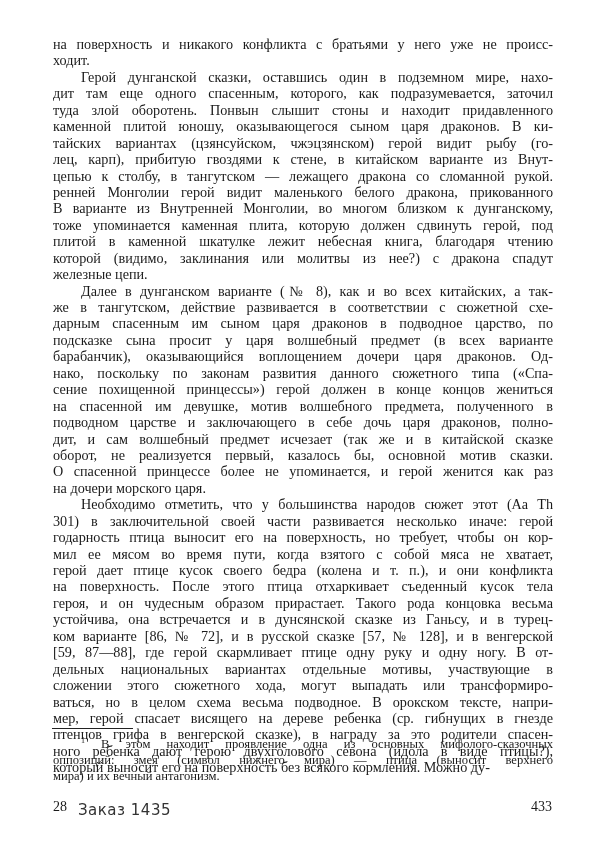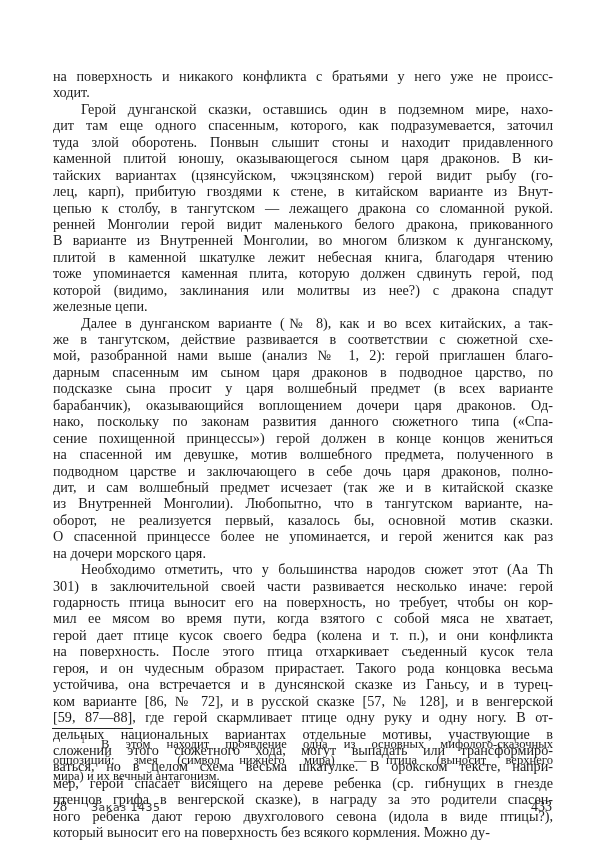--- a/index.html
+++ b/index.html
@@ -13,21 +13,20 @@
       position: relative;
       overflow: hidden;
       font-family: "Liberation Serif", "DejaVu Serif", serif;
       color: #1a1a1a;
     }
     .page {
       position: absolute;
       left: 53px;
       top: 36px;
       width: 500px;
-      margin-top: 32px;
     }
     .body-text {
       font-size: 14.2px;
       line-height: 16.45px;
     }
     .line {
       display: block;
       white-space: nowrap;
       text-align: justify;
       text-align-last: justify;
@@ -73,24 +72,24 @@
       height: 18px;
       font-size: 14px;
     }
     .footer .sig-num {
       position: absolute;
       left: 0;
       top: 0;
     }
     .footer .sig-text {
       position: absolute;
-      left: 38px;
+      left: 25px;
       top: 0;
       font-family: "DejaVu Sans", sans-serif;
-      font-size: 11px;
+      font-size: 15px;
       letter-spacing: 0.5px;
       color: #333;
       top: 2px;
     }
     .footer .page-num {
       position: absolute;
       right: 0;
       top: 0;
     }
   </style>
@@ -105,56 +104,54 @@
     <div>
       <span class="line indent">Герой дунганской сказки, оставшись один в подземном мире, нахо-</span>
       <span class="line">дит там еще одного спасенным, которого, как подразумевается, заточил</span>
       <span class="line">туда злой оборотень. Понвын слышит стоны и находит придавленного</span>
       <span class="line">каменной плитой юношу, оказывающегося сыном царя драконов. В ки-</span>
       <span class="line">тайских вариантах (цзянсуйском, чжэцзянском) герой видит рыбу (го-</span>
       <span class="line">лец, карп), прибитую гвоздями к стене, в китайском варианте из Внут-</span>
       <span class="line">цепью к столбу, в тангутском — лежащего дракона со сломанной рукой.</span>
       <span class="line">ренней Монголии герой видит маленького белого дракона, прикованного</span>
       <span class="line">В варианте из Внутренней Монголии, во многом близком к дунганскому,</span>
+      <span class="line">тоже упоминается каменная плита, которую должен сдвинуть герой, под</span>
       <span class="line">плитой в каменной шкатулке лежит небесная книга, благодаря чтению</span>
-      <span class="line">тоже упоминается каменная плита, которую должен сдвинуть герой, под</span>
       <span class="line">которой (видимо, заклинания или молитвы из нее?) с дракона спадут</span>
       <span class="line last">железные цепи.</span>
     </div>
     <div>
       <span class="line indent">Далее в дунганском варианте (№ 8), как и во всех китайских, а так-</span>
       <span class="line">же в тангутском, действие развивается в соответствии с сюжетной схе-</span>
-      <span class="line">мой, разобранной нами выше (анализ № 1, 2): герой приглашен благо-</span>
       <span class="line">дарным спасенным им сыном царя драконов в подводное царство, по</span>
       <span class="line">подсказке сына просит у царя волшебный предмет (в всех варианте</span>
       <span class="line">барабанчик), оказывающийся воплощением дочери царя драконов. Од-</span>
       <span class="line">нако, поскольку по законам развития данного сюжетного типа («Спа-</span>
       <span class="line">сение похищенной принцессы») герой должен в конце концов жениться</span>
       <span class="line">на спасенной им девушке, мотив волшебного предмета, полученного в</span>
       <span class="line">подводном царстве и заключающего в себе дочь царя драконов, полно-</span>
       <span class="line">дит, и сам волшебный предмет исчезает (так же и в китайской сказке</span>
-      <span class="line">из Внутренней Монголии). Любопытно, что в тангутском варианте, на-</span>
       <span class="line">оборот, не реализуется первый, казалось бы, основной мотив сказки.</span>
       <span class="line">О спасенной принцессе более не упоминается, и герой женится как раз</span>
       <span class="line last">на дочери морского царя.</span>
     </div>
     <div>
       <span class="line indent">Необходимо отметить, что у большинства народов сюжет этот (Аа Th</span>
       <span class="line">301) в заключительной своей части развивается несколько иначе: герой</span>
       <span class="line">годарность птица выносит его на поверхность, но требует, чтобы он кор-</span>
       <span class="line">мил ее мясом во время пути, когда взятого с собой мяса не хватает,</span>
       <span class="line">герой дает птице кусок своего бедра (колена и т. п.), и они конфликта</span>
       <span class="line">на поверхность. После этого птица отхаркивает съеденный кусок тела</span>
       <span class="line">героя, и он чудесным образом прирастает. Такого рода концовка весьма</span>
       <span class="line">устойчива, она встречается и в дунсянской сказке из Ганьсу, и в турец-</span>
       <span class="line">ком варианте [86, № 72], и в русской сказке [57, № 128], и в венгерской</span>
       <span class="line">[59, 87—88], где герой скармливает птице одну руку и одну ногу. В от-</span>
       <span class="line">дельных национальных вариантах отдельные мотивы, участвующие в</span>
       <span class="line">сложении этого сюжетного хода, могут выпадать или трансформиро-</span>
-      <span class="line">ваться, но в целом схема весьма шкатулке. В орокском тексте, напри-</span>
+      <span class="line">ваться, но в целом схема весьма подводное. В орокском тексте, напри-</span>
       <span class="line">мер, герой спасает висящего на дереве ребенка (ср. гибнущих в гнезде</span>
       <span class="line">птенцов грифа в венгерской сказке), в награду за это родители спасен-</span>
       <span class="line">ного ребенка дают герою двухголового севона (идола в виде птицы?),</span>
       <span class="line last">который выносит его на поверхность без всякого кормления. Можно ду-</span>
     </div>
   </div>
 
 <div class="footnote-rule"></div>
 
 <div class="footnotes" id="footnotes">

